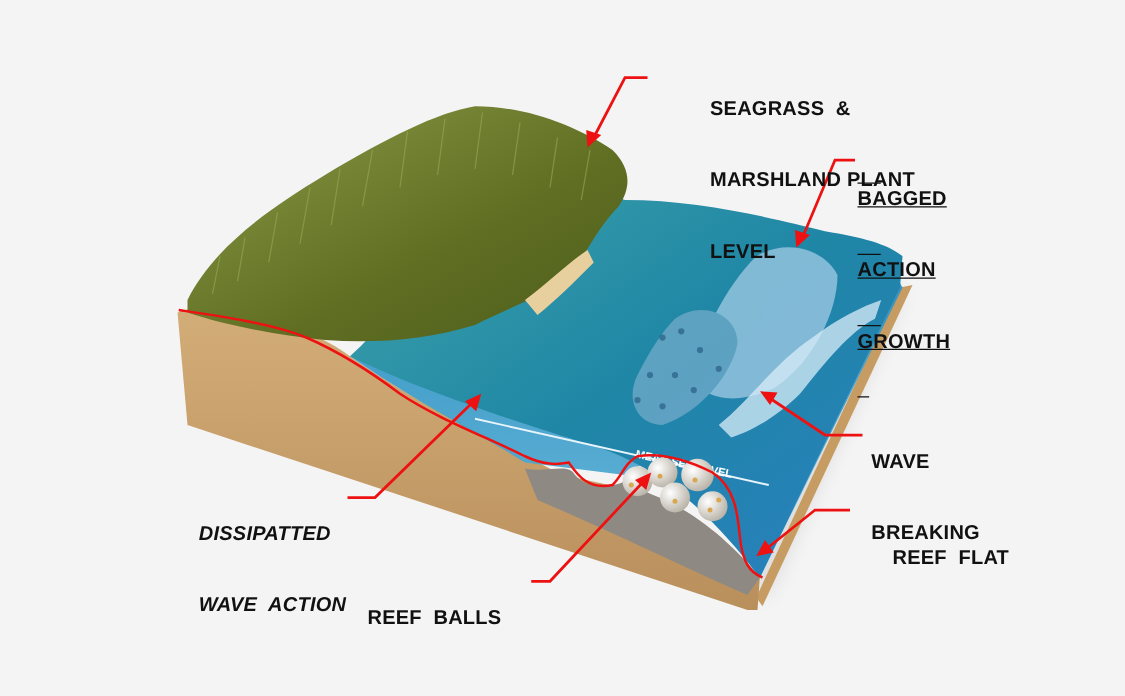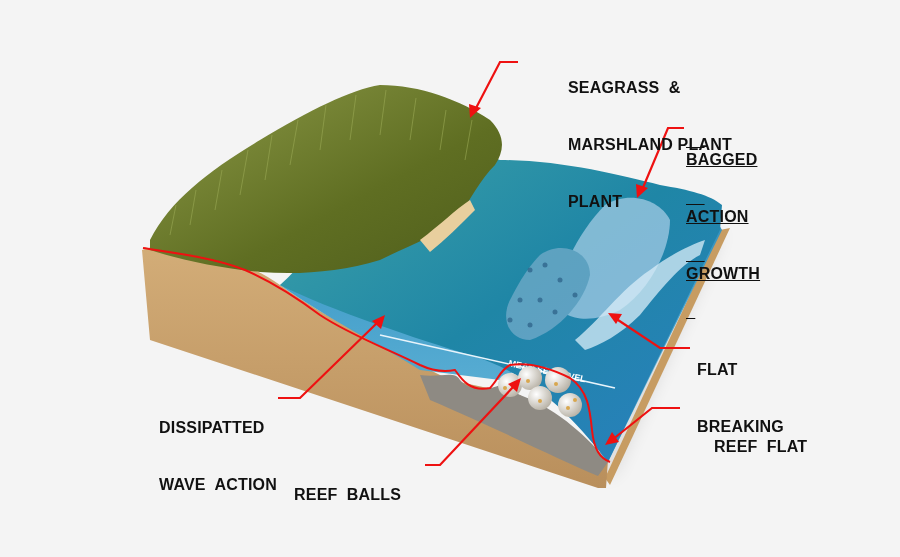--- a/index.html
+++ b/index.html
@@ -140,39 +140,39 @@
       <polygon points="608,313 622,314 616,324"></polygon>
       <polygon points="605,445 612,432 619,442"></polygon>
       <polygon points="385,315 381,329 372,321"></polygon>
       <polygon points="521,378 517,392 508,384"></polygon>
     </g>
   </svg>
 
   <div class="label" style="left:520px; top:40px;margin-left:48px;">
     <span>SEAGRASS  &amp;</span>
     <span>MARSHLAND PLANT</span>
-    <span>PLANT</span>
+    <span>LEVEL</span>
   </div>
 
   <div class="label" style="left:686px; top:112px;text-decoration:underline;">
     <span>BAGGED</span>
     <span>ACTION</span>
     <span>GROWTH</span>
   </div>
 
   <div class="label" style="left:697px; top:322px;">
-    <span>FLAT</span>
+    <span>WAVE</span>
     <span>BREAKING</span>
   </div>
 
   <div class="label" style="left:714px; top:399px;">
     <span>REEF  FLAT</span>
   </div>
 
-  <div class="label" style="left:159px; top:380px;">
+  <div class="label" style="left:159px; top:380px;font-style:italic;">
     <span>DISSIPATTED</span>
     <span>WAVE  ACTION</span>
   </div>
 
   <div class="label" style="left:294px; top:447px;">
     <span>REEF  BALLS</span>
   </div>
 </div>
 
 </body></html>

